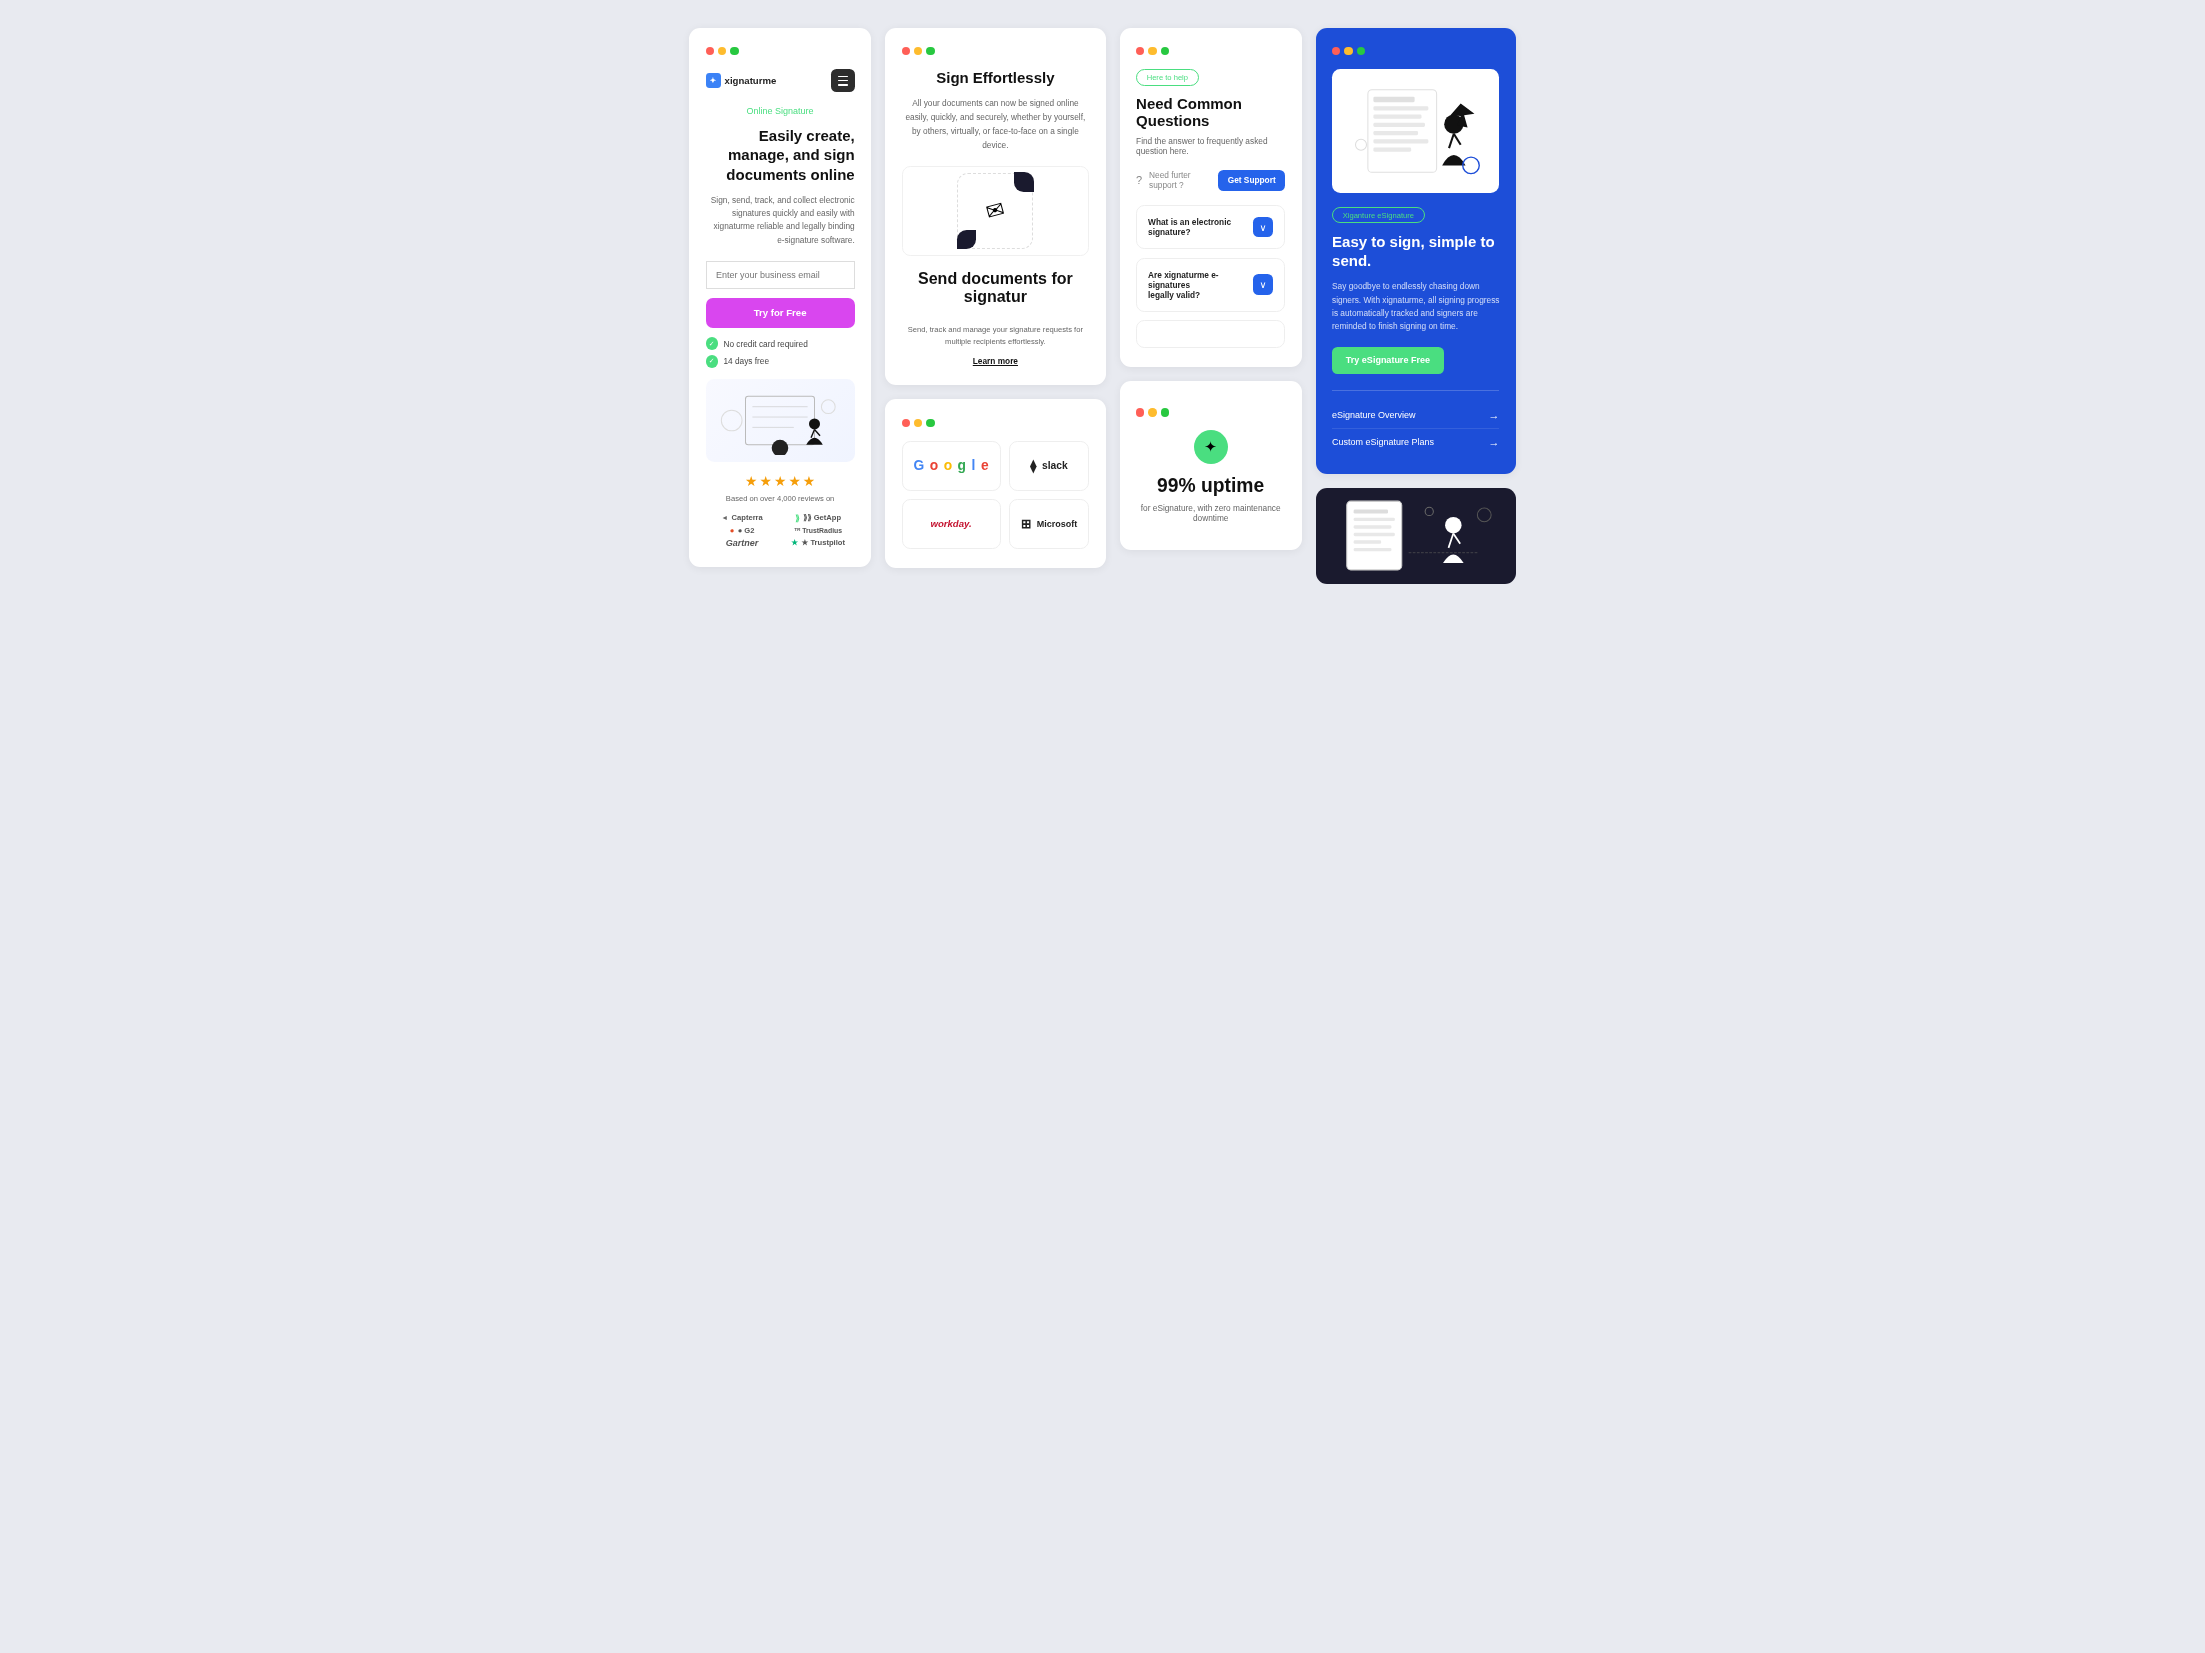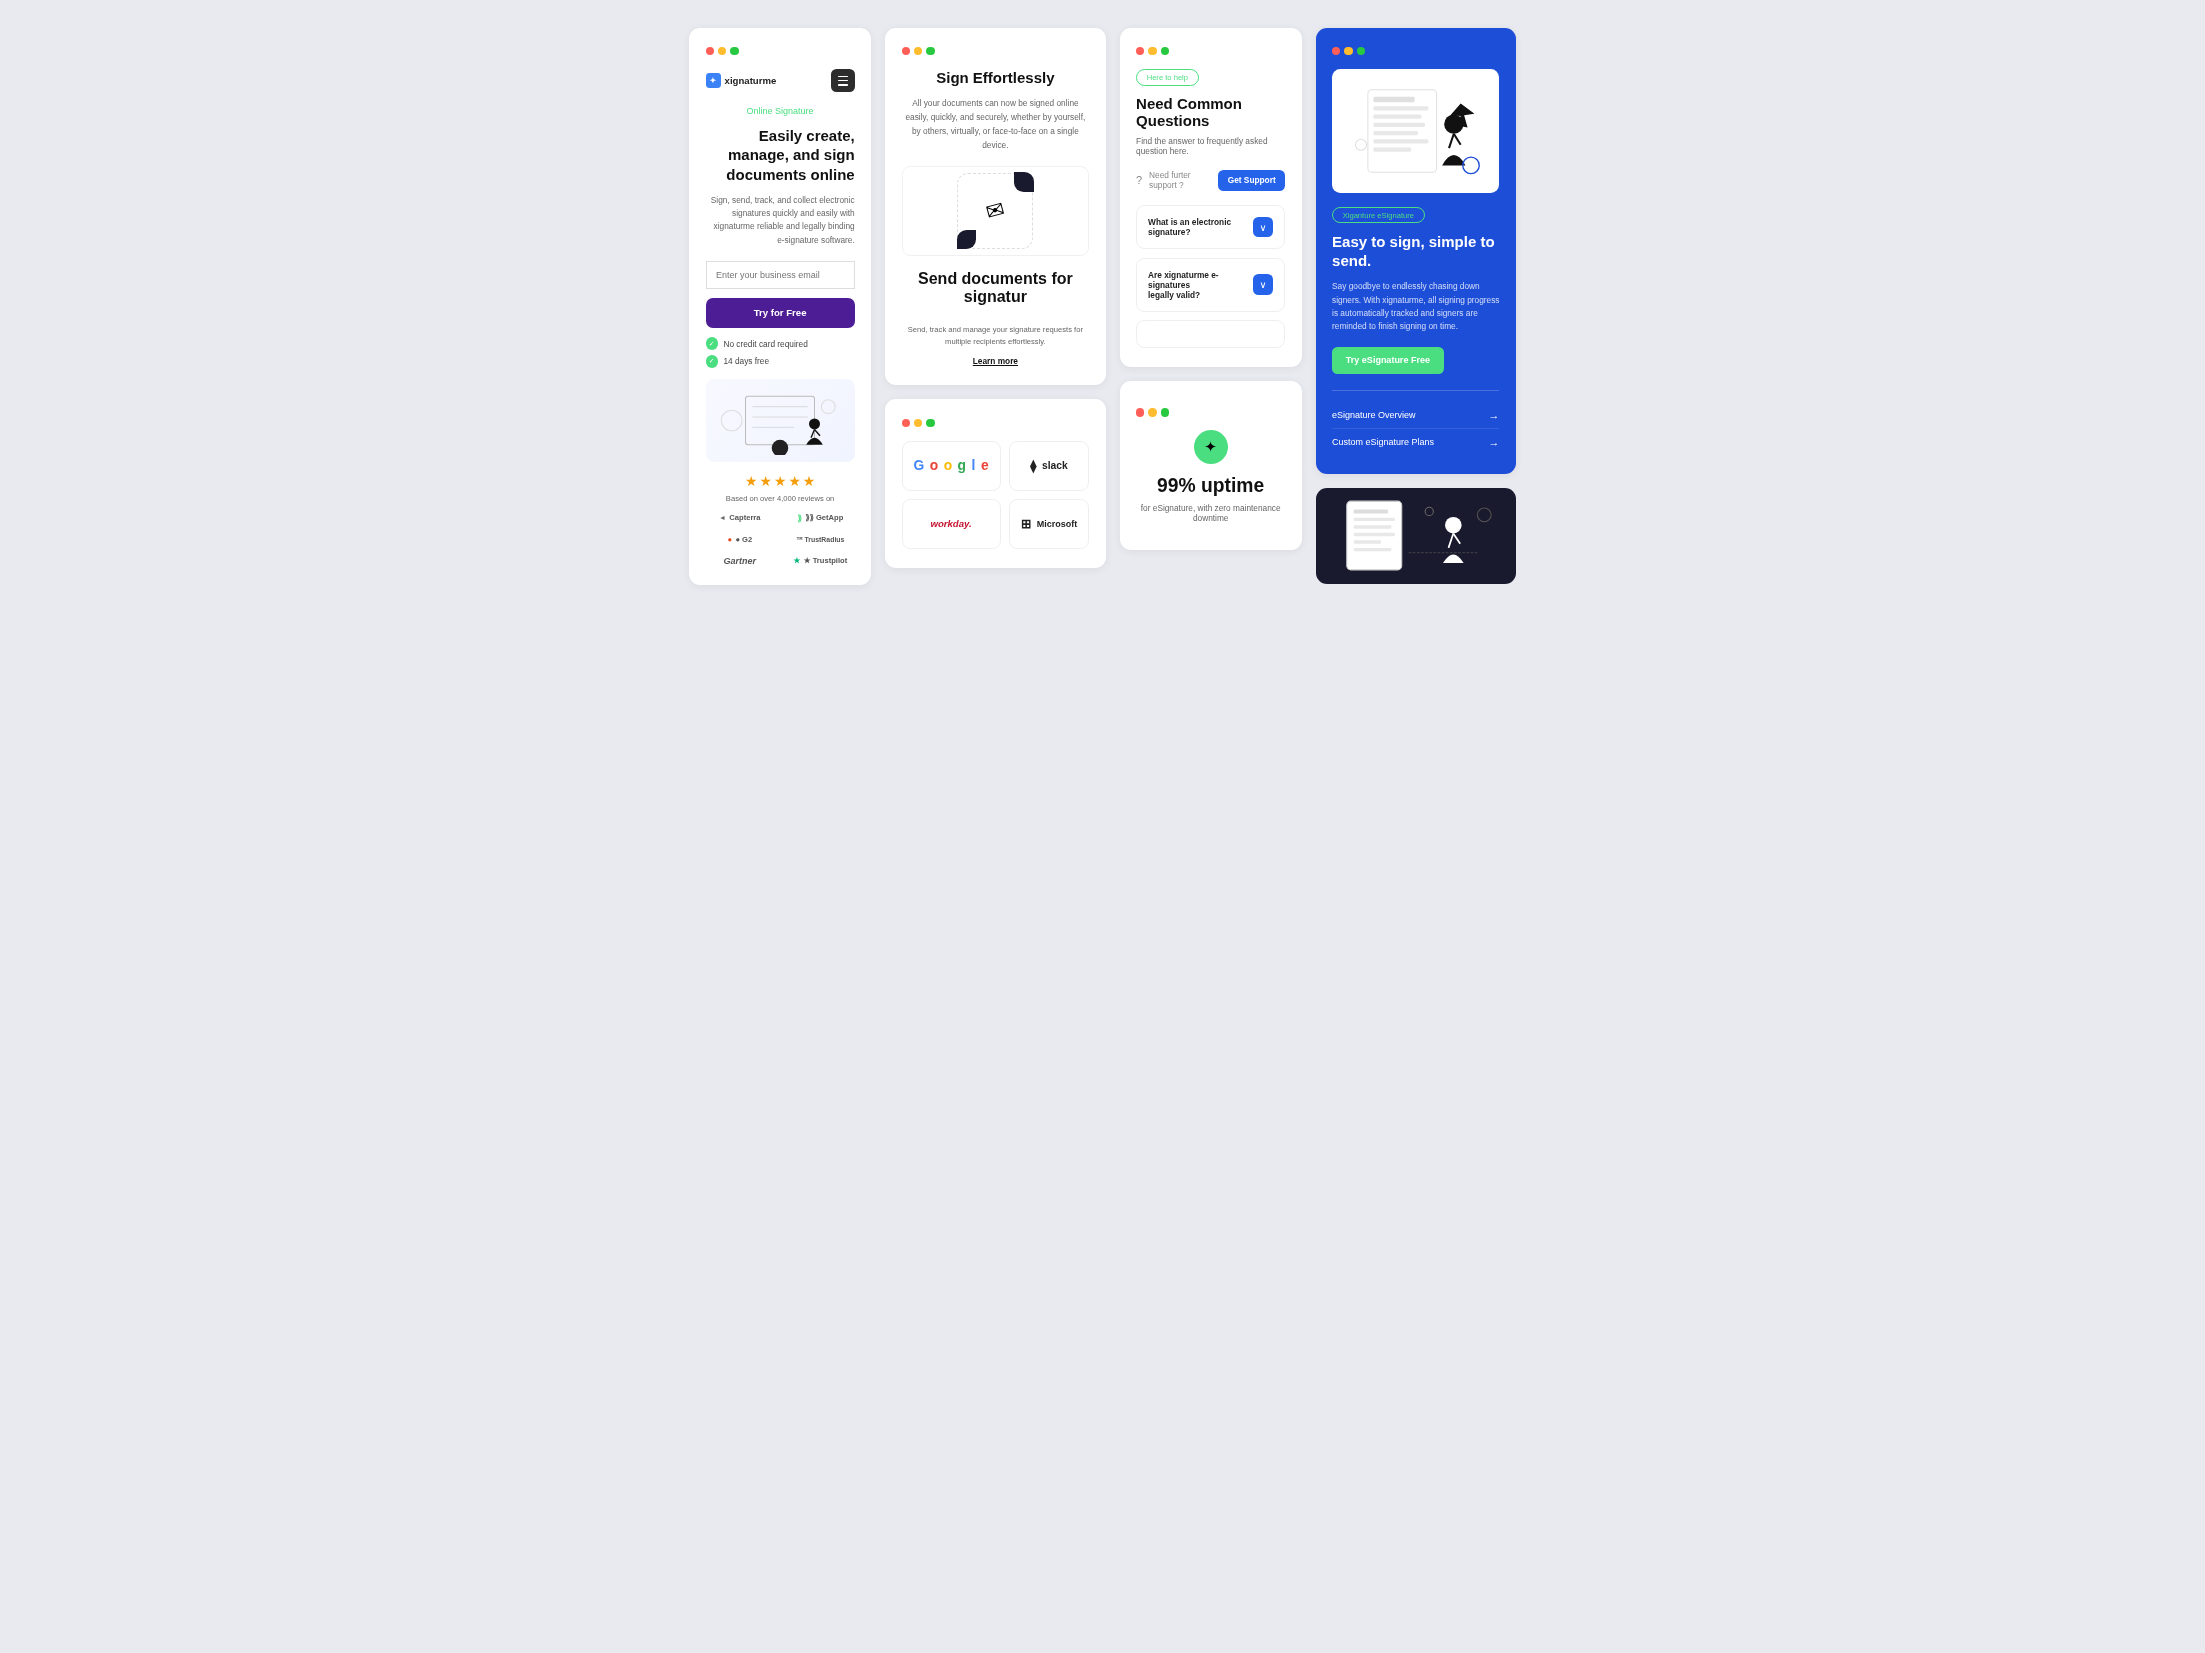--- a/index.html
+++ b/index.html
@@ -109,21 +109,21 @@
       border: 1px solid #ddd;
       border-radius: 0;
       padding: 8.3px 9.6px;
       font-size: 9px;
       color: #aaa;
       margin-bottom: 8.3px;
       outline: none;
     }
     .try-btn {
       width: 100%;
-      background: #4c1d95;
+      background: #d946ef;
       border: none;
       border-radius: 6.9px;
       padding: 9.6px;
       font-size: 9.6px;
       font-weight: 700;
       color: #fff;
       cursor: pointer;
       margin-bottom: 9.6px;
     }
     .check-item {
@@ -162,21 +162,21 @@
       display: flex;
       justify-content: center;
       gap: 2.1px;
       margin: 11px 0 5.5px;
     }
     .star { color: #f59e0b; font-size: 13.8px; }
     .review-text { text-align: center; font-size: 7.6px; color: #666; margin-bottom: 9.6px; }
     .logos-grid {
       display: grid;
       grid-template-columns: 1fr 1fr;
-      gap: 12px;
+      gap: 3px;
     }
     .logo-item {
       display: flex;
       align-items: center;
       justify-content: center;
       gap: 3.4px;
       font-size: 7.6px;
       font-weight: 600;
       color: #555;
     }

